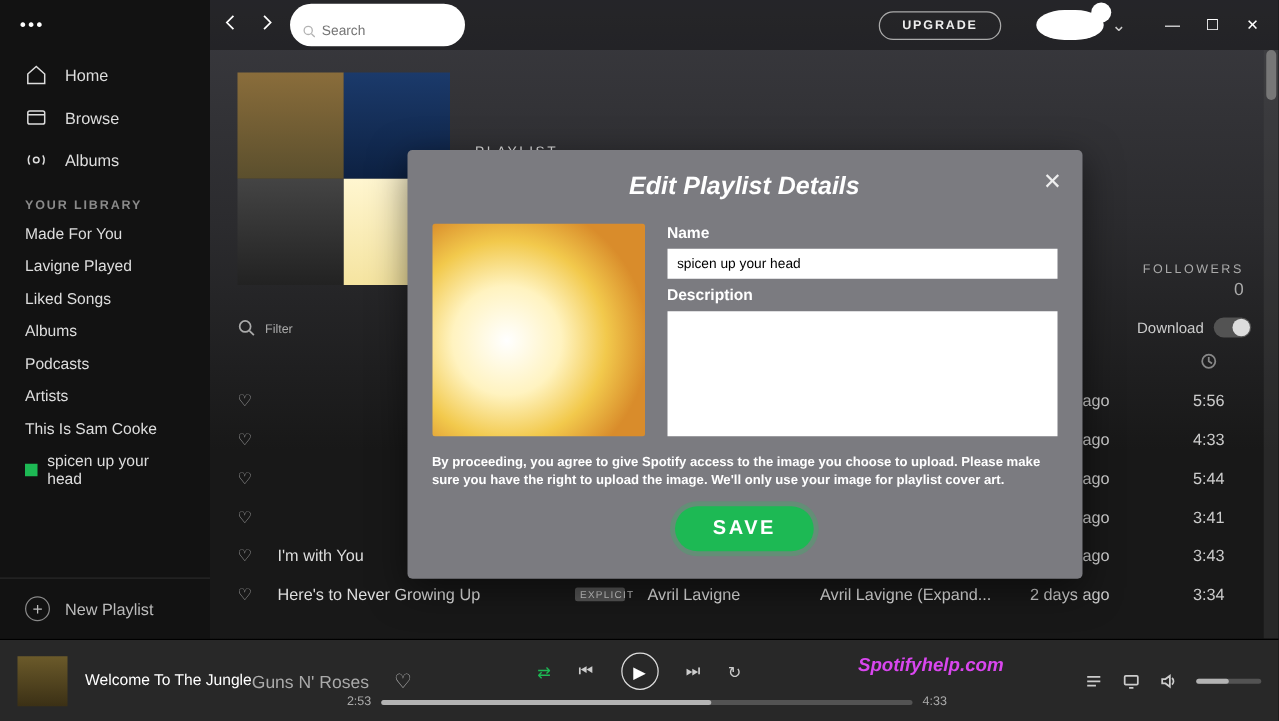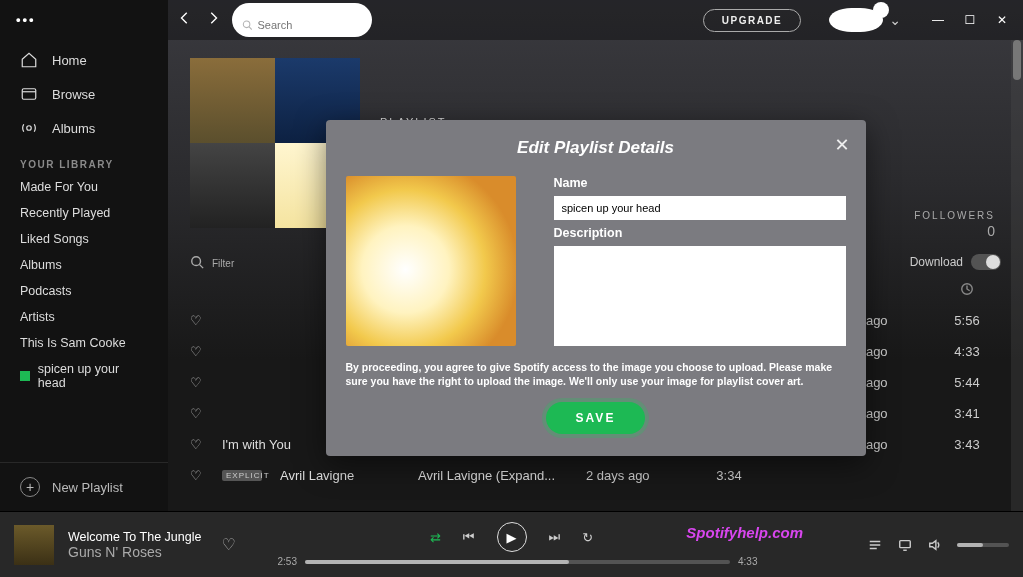--- a/index.html
+++ b/index.html
@@ -67,34 +67,34 @@
 .track-row .explicit.hidden { visibility: hidden; }
 .track-row .artist { flex: 0 0 120px; }
 .track-row .album { flex: 0 0 150px; white-space: nowrap; overflow: hidden; text-overflow: ellipsis; }
 .track-row .date { flex: 0 0 100px; text-align: left; color: #ccc; }
 .track-row .dur { width: 50px; text-align: center; color: #ccc; }
 
 
 .overlay { position: absolute; inset: 40px 0 0 0; display: flex; align-items: flex-start; justify-content: center; padding-top: 80px; z-index: 20; }
 .modal { width: 540px; background: #7b7b80; border-radius: 4px; padding: 18px 20px 22px; position: relative; box-shadow: 0 8px 30px rgba(0,0,0,.5); }
 .modal .close { position: absolute; top: 14px; right: 16px; color: #eee; font-size: 18px; cursor: pointer; }
-.modal h3 { color: #fff; text-align: center; font-size: 17px; font-weight: 700; margin-bottom: 18px; font-style: italic; }
+.modal h3 { color: #fff; text-align: center; font-size: 20px; font-weight: 700; margin-bottom: 18px; font-style: italic; }
 .modal-body { display: flex; gap: 18px; }
 .modal-cover { width: 170px; height: 170px; background: radial-gradient(circle at 35% 55%, #fff 0, #fff3c0 30%, #f2c94c 55%, #d98c2b 78%); border-radius: 2px; position: relative; }
-.modal-fields { flex: 1; display: flex; flex-direction: column; gap: 6px; margin-left: 20px; }
+.modal-fields { flex: 1; display: flex; flex-direction: column; gap: 6px; }
 .modal-fields label { color: #fff; font-size: 12.5px; font-weight: 600; }
 .modal-fields input[type=text] { padding: 6px 8px; font-size: 11px; border: none; outline: none; background: #fff; }
 .modal-fields textarea { flex: 1; min-height: 92px; border: none; outline: none; background: #fff; resize: none; padding: 6px 8px; font-size: 11px; }
 .modal-disclaimer { color: #fff; font-size: 10.5px; text-align: left; margin-top: 14px; font-weight: 600; line-height: 1.35; }
-.modal-save { display: block; margin: 14px auto 0; background: #1db954; color: #fff; border: none; font-weight: 800; letter-spacing: 2px; font-size: 12px; padding: 9px 30px; border-radius: 20px; cursor: pointer; box-shadow: 0 0 0 4px rgba(30,200,90,.25); }
+.modal-save { display: block; margin: 14px auto 0; background: #1db954; color: #fff; border: none; font-weight: 800; letter-spacing: 2px; font-size: 16px; padding: 9px 30px; border-radius: 20px; cursor: pointer; box-shadow: 0 0 0 4px rgba(30,200,90,.25); }
 
 
 .player { height: 66px; background: #282828; display: flex; align-items: center; padding: 0 14px; gap: 14px; border-top: 1px solid #000; position: relative; }
 .np-cover { width: 40px; height: 40px; background: linear-gradient(#6b5a2a,#3b3015); }
-.np-text { display: flex; flex-direction: column; justify-content: center; }
+.np-text { display: flex; flex-direction: row; justify-content: center; }
 .np-text .t { color: #fff; font-size: 12.5px; }
 .np-text .a { color: #aaa; font-size: 14px; }
 .np-heart { color: #aaa; margin-left: 6px; cursor: pointer; }
 .player-center { position: absolute; left: 50%; transform: translateX(-50%); display: flex; flex-direction: column; align-items: center; gap: 4px; width: 480px; }
 .pc-btns { display: flex; align-items: center; gap: 22px; color: #ccc; }
 .pc-btns .play { width: 30px; height: 30px; border: 1.5px solid #ddd; border-radius: 50%; display: flex; align-items: center; justify-content: center; color: #fff; cursor: pointer; }
 .pc-btns span { cursor: pointer; font-size: 13px; }
 .shuffle.on { color: #1db954; }
 .progress { display: flex; align-items: center; gap: 8px; width: 100%; color: #aaa; font-size: 10px; margin-left: 12px; }
 .progress .bar { flex: 1; height: 4px; background: #535353; border-radius: 2px; position: relative; }
@@ -165,21 +165,21 @@
       <div class="nav-item">
         <svg viewBox="0 0 24 24">
             <circle cx="12" cy="12" r="3"></circle>
             <path d="M5 7a10 10 0 0 0 0 10 M19 7a10 10 0 0 1 0 10"></path>
           </svg>
         <span>Albums</span>
       </div>
 
       <div class="section-label">YOUR LIBRARY</div>
       <div class="lib-item">Made For You</div>
-      <div class="lib-item">Recently Played</div>
+      <div class="lib-item">Lavigne Played</div>
       <div class="lib-item">Liked Songs</div>
       <div class="lib-item">Albums</div>
       <div class="lib-item">Podcasts</div>
       <div class="lib-item">Artists</div>
 
       <div class="pl-item">
           <span>This Is Sam Cooke</span>
         </div>
       <div class="pl-item active">
           <span>spicen up your head</span>
@@ -277,20 +277,21 @@
             <span class="heart">♡</span>
             <span class="title">I'm with You</span>
             <span class="explicit hidden">EXPLICIT</span>
             <span class="artist">Avril Lavigne</span>
             <span class="album">Let Go</span>
             <span class="date">2 days ago</span>
             <span class="dur">3:43</span>
           </div>
           <div class="track-row">
             <span class="heart">♡</span>
+            <span class="title">Here's to Never Growing Up</span>
             <span class="explicit ">EXPLICIT</span>
             <span class="artist">Avril Lavigne</span>
             <span class="album">Avril Lavigne (Expand...</span>
             <span class="date">2 days ago</span>
             <span class="dur">3:34</span>
           </div>
         </div>
 
       <div class="main-scroll"></div>
 

